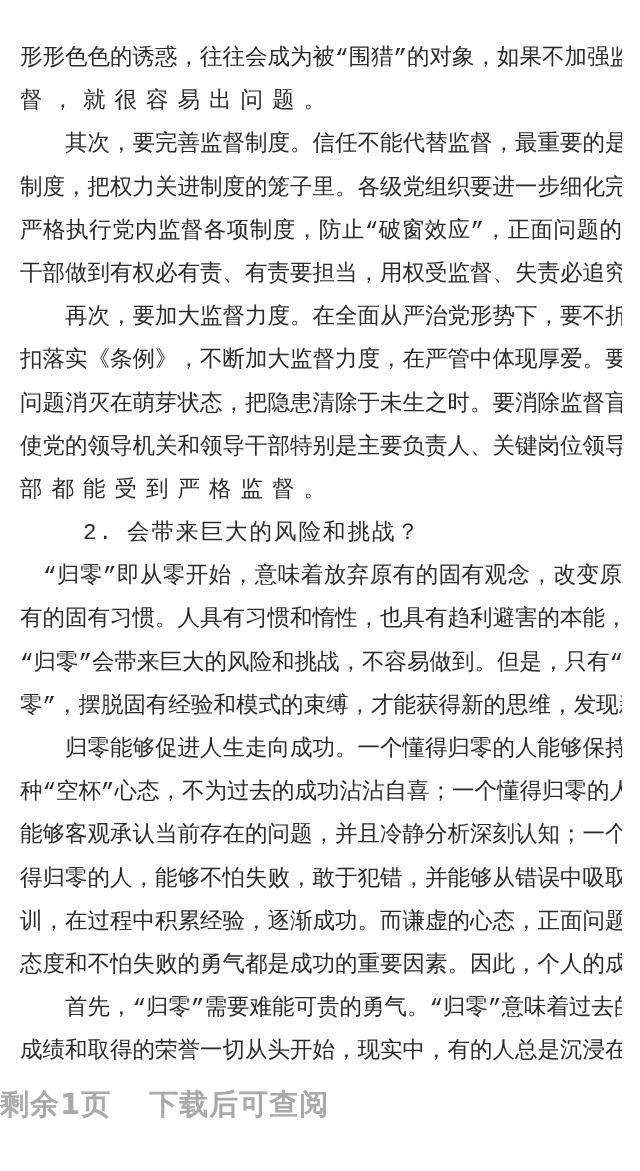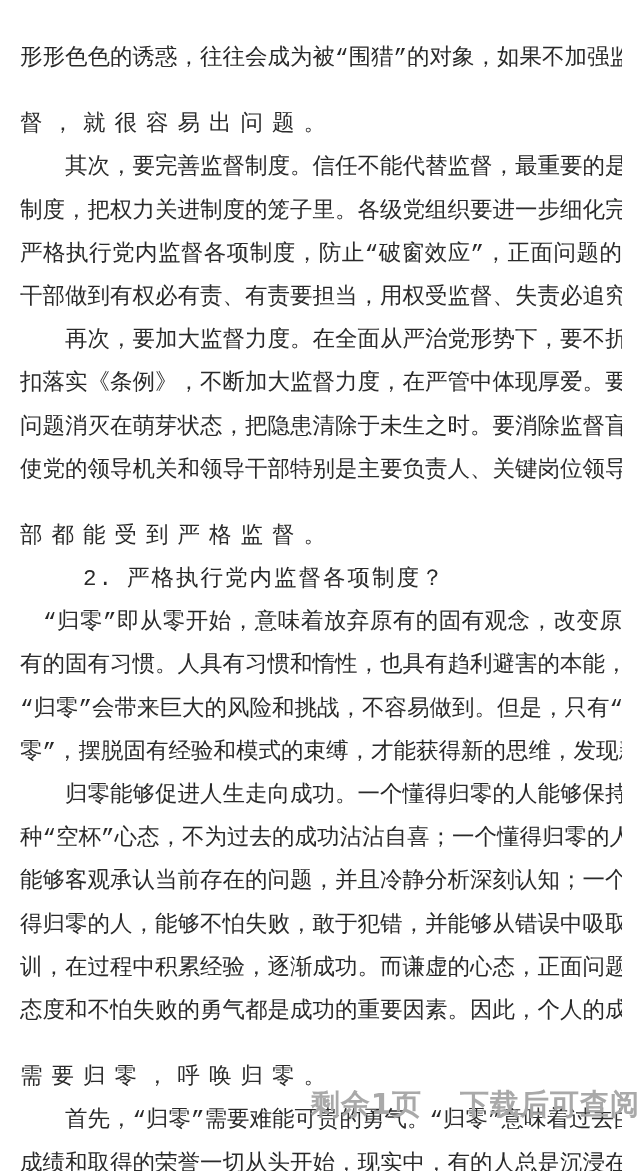--- a/index.html
+++ b/index.html
@@ -27,38 +27,37 @@
       color: #2a2a2a;
       white-space: nowrap;
       text-align: justify;
       text-align-last: justify;
       letter-spacing: 0;
       overflow: hidden;
     }
     .line.last {
       text-align-last: left;
       letter-spacing: 9px;
-      margin-top: 23px;
     }
     .line.heading {
       text-align-last: left;
       padding-left: 63px;
       letter-spacing: 2px;
     }
     .heading .num {
       display: inline-block;
       width: 44px;
     }
     .footer-banner {
       position: absolute;
       left: 0;
       top: 1085px;
       width: 640px;
       height: 50px;
-      text-align: right;
+      text-align: left;
       font-family: "DejaVu Sans", "Liberation Sans", sans-serif;
       font-weight: bold;
       font-size: 29px;
       color: #a9a9a9;
       letter-spacing: 1px;
     }
     .footer-banner .gap {
       display: inline-block;
       width: 38px;
     }
@@ -72,32 +71,31 @@
   <div class="line">　　其次，要完善监督制度。信任不能代替监督，最重要的是靠</div>
   <div class="line">制度，把权力关进制度的笼子里。各级党组织要进一步细化完善、</div>
   <div class="line">严格执行党内监督各项制度，防止“破窗效应”，正面问题的</div>
   <div class="line">干部做到有权必有责、有责要担当，用权受监督、失责必追究。</div>
   <div class="line">　　再次，要加大监督力度。在全面从严治党形势下，要不折不</div>
   <div class="line">扣落实《条例》，不断加大监督力度，在严管中体现厚爱。要把</div>
   <div class="line">问题消灭在萌芽状态，把隐患清除于未生之时。要消除监督盲区，</div>
   <div class="line">使党的领导机关和领导干部特别是主要负责人、关键岗位领导干</div>
   <div class="line last">部都能受到严格监督。</div>
   <div class="line heading">
-    <span class="num">2.</span><span>严格执行党内监督各项制度？</span>
+    <span class="num">2.</span><span>会带来巨大的风险和挑战？</span>
   </div>
   <div class="line">　“归零”即从零开始，意味着放弃原有的固有观念，改变原</div>
   <div class="line">有的固有习惯。人具有习惯和惰性，也具有趋利避害的本能，而</div>
   <div class="line">“归零”会带来巨大的风险和挑战，不容易做到。但是，只有“归</div>
   <div class="line">零”，摆脱固有经验和模式的束缚，才能获得新的思维，发现新</div>
   <div class="line">　　归零能够促进人生走向成功。一个懂得归零的人能够保持一</div>
   <div class="line">种“空杯”心态，不为过去的成功沾沾自喜；一个懂得归零的人</div>
   <div class="line">能够客观承认当前存在的问题，并且冷静分析深刻认知；一个懂</div>
   <div class="line">得归零的人，能够不怕失败，敢于犯错，并能够从错误中吸取教</div>
   <div class="line">训，在过程中积累经验，逐渐成功。而谦虚的心态，正面问题的</div>
   <div class="line">态度和不怕失败的勇气都是成功的重要因素。因此，个人的成就</div>
-  <div class="line last">需要归零，呼唤归零。</div>
   <div class="line">　　首先，“归零”需要难能可贵的勇气。“归零”意味着过去的</div>
   <div class="line">成绩和取得的荣誉一切从头开始，现实中，有的人总是沉浸在历</div>
 </div>
 
 <div class="footer-banner">
   <span>剩余1页</span><span class="gap"></span><span>下载后可查阅</span>
 </div>
 
 </body></html>

